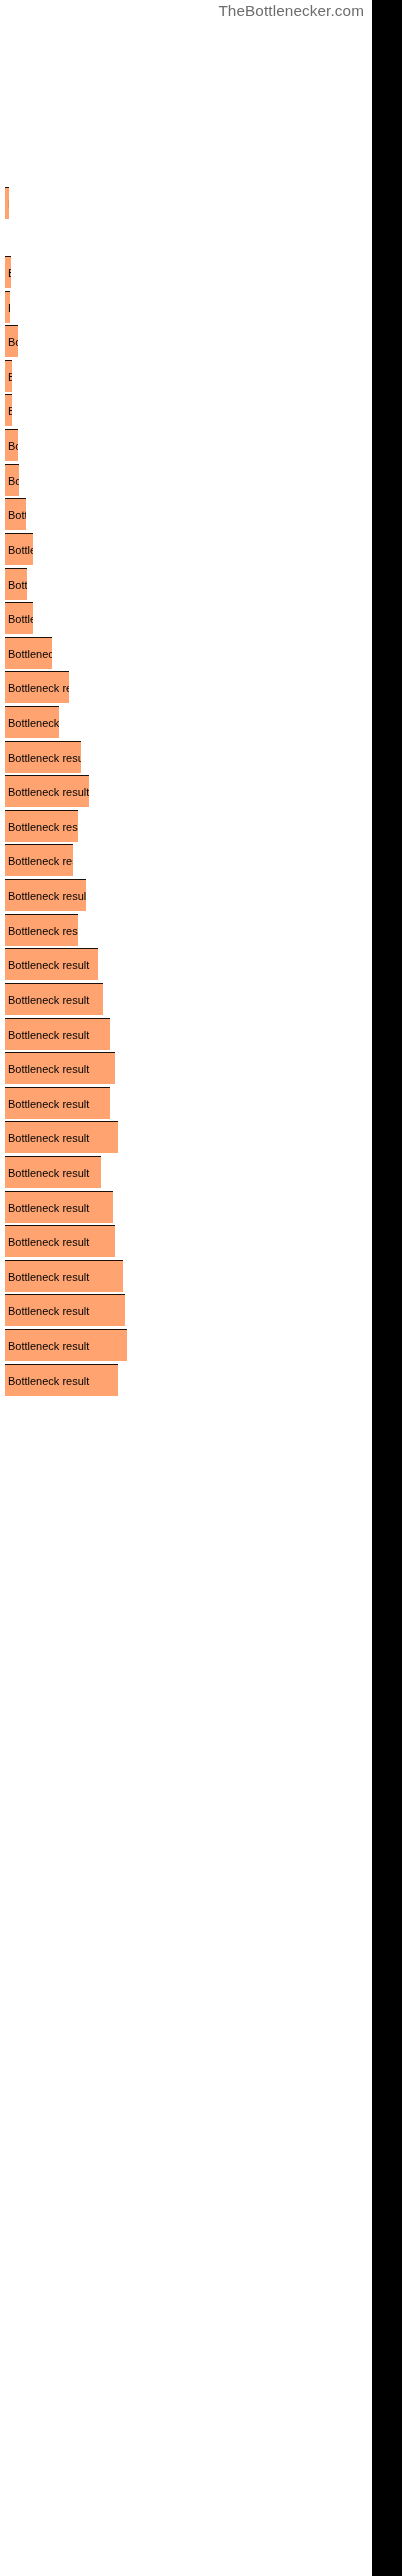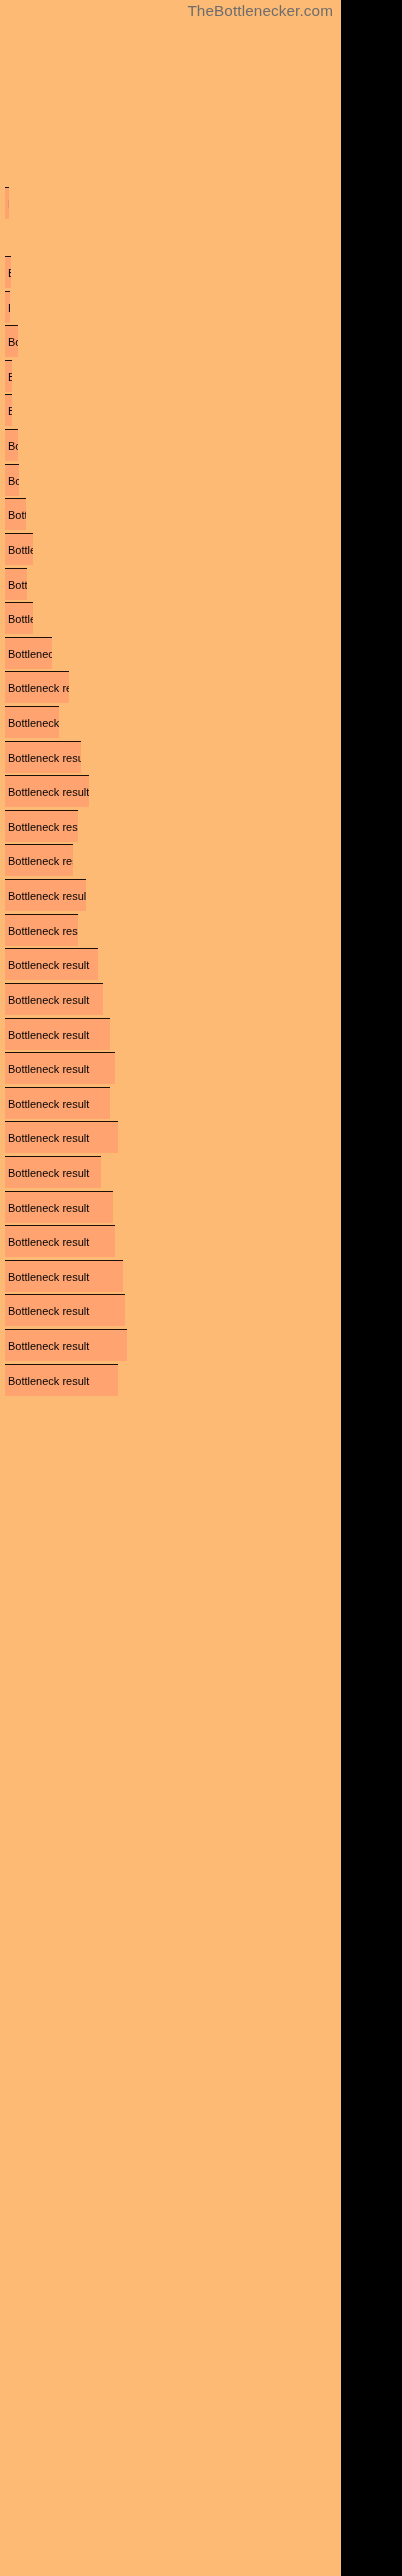--- a/index.html
+++ b/index.html
@@ -9,23 +9,23 @@
   }
   body {
     width: 403px;
     height: 2576px;
     position: relative;
     overflow: hidden;
     font-family: "Liberation Sans", sans-serif;
   }
   #page-root {
     position: relative;
-    width: 341px;
+    width: 372px;
     height: 2576px;
-    background: #fdba74;
+    background: #ffffff;
   }
   .watermark {
     position: absolute;
     top: 1.6px;
     right: 8px;
     color: #6d6d6d;
     font-size: 15.3px;
     font-family: "Liberation Sans", sans-serif;
     letter-spacing: 0.1px;
     white-space: nowrap;

